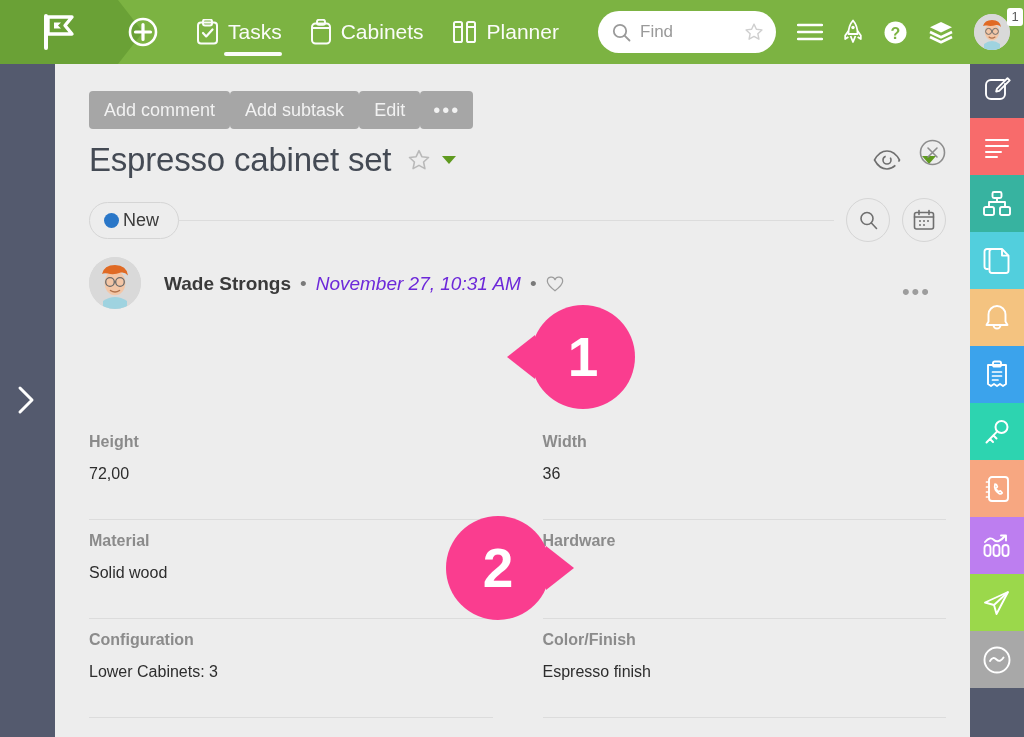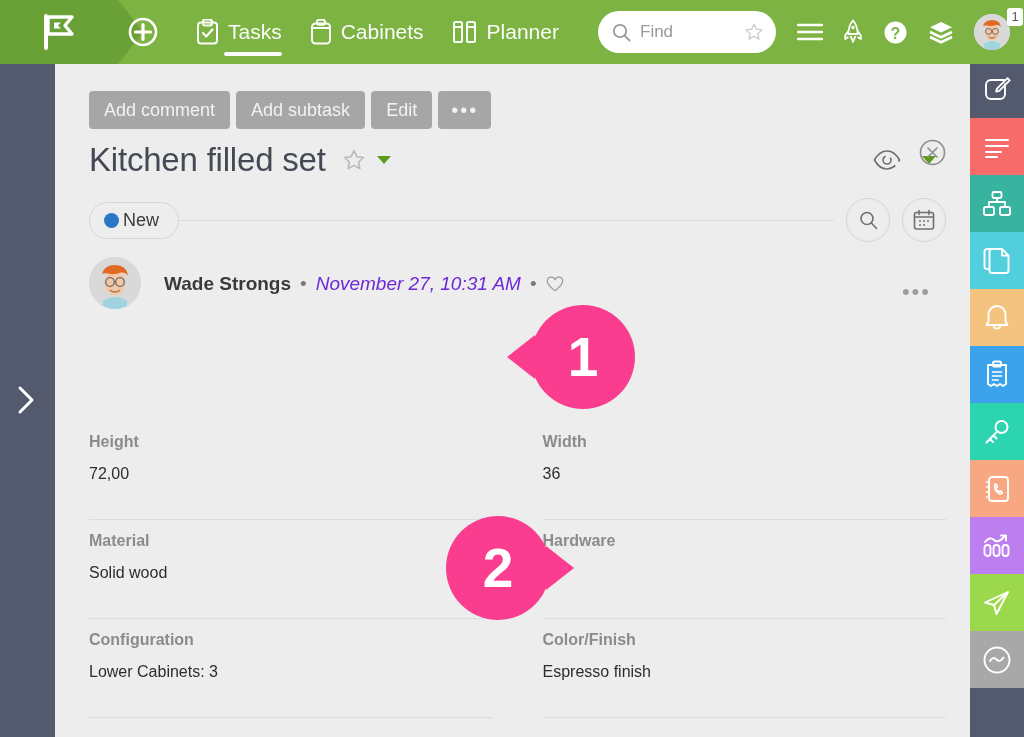--- a/index.html
+++ b/index.html
@@ -100,21 +100,21 @@
 
   
   .panel{
     position:absolute; left:55px; top:61px; right:54px; bottom:0;
     background:#ededed; overflow:hidden;
   }
   .close-btn{ position:absolute; right:24px; top:78px; cursor:pointer; z-index:5;}
 
   .toolbar{
     position:absolute; left:34px; top:30px;
-    display:flex; gap:6px;border-radius:14px;
+    display:flex; gap:0;border-radius:14px;
   }
   .tb-btn{
     background:#a6a6a6; color:#f2f2f2; border:none;
     border-radius:4px; font-size:18px; font-family:inherit;
     height:38px; padding:0 15px; cursor:pointer; line-height:38px;
   }
   .tb-btn.dots{ padding:0 13px; letter-spacing:2px; font-size:20px;}
 
   .title-row{
     position:absolute; left:34px; top:80px; right:24px;
@@ -414,21 +414,21 @@
     </div>
 
     <div class="toolbar">
       <button class="tb-btn">Add comment</button>
       <button class="tb-btn">Add subtask</button>
       <button class="tb-btn">Edit</button>
       <button class="tb-btn dots">•••</button>
     </div>
 
     <div class="title-row">
-      <span class="title">Kitchen filled set</span>
+      <span class="title">Espresso cabinet set</span>
       <svg class="star-title" viewBox="0 0 24 24">
         <path d="M12 2.6 l2.85 6.1 6.65.78 -4.9 4.55 1.3 6.6 -5.9-3.3 -5.9 3.3 1.3-6.6 -4.9-4.55 6.65-.78z" fill="none" stroke="#b9b9b9" stroke-width="1.6" stroke-linejoin="round"></path>
       </svg>
       <span class="caret-green"></span>
     </div>
 
     <div class="eye-group">
       <svg width="28" height="22" viewBox="0 0 28 22">
         <path d="M1.5 11 C5 4.5 10 2 14 2 c4 0 9 2.5 12.5 9 C23 17.5 18 20 14 20 c-4 0-9-2.5-12.5-9Z" fill="none" stroke="#6f6f6f" stroke-width="1.6" stroke-dasharray="34 5"></path>
         <circle cx="14" cy="11" r="4" fill="none" stroke="#6f6f6f" stroke-width="1.6" stroke-dasharray="17 5"></circle>

